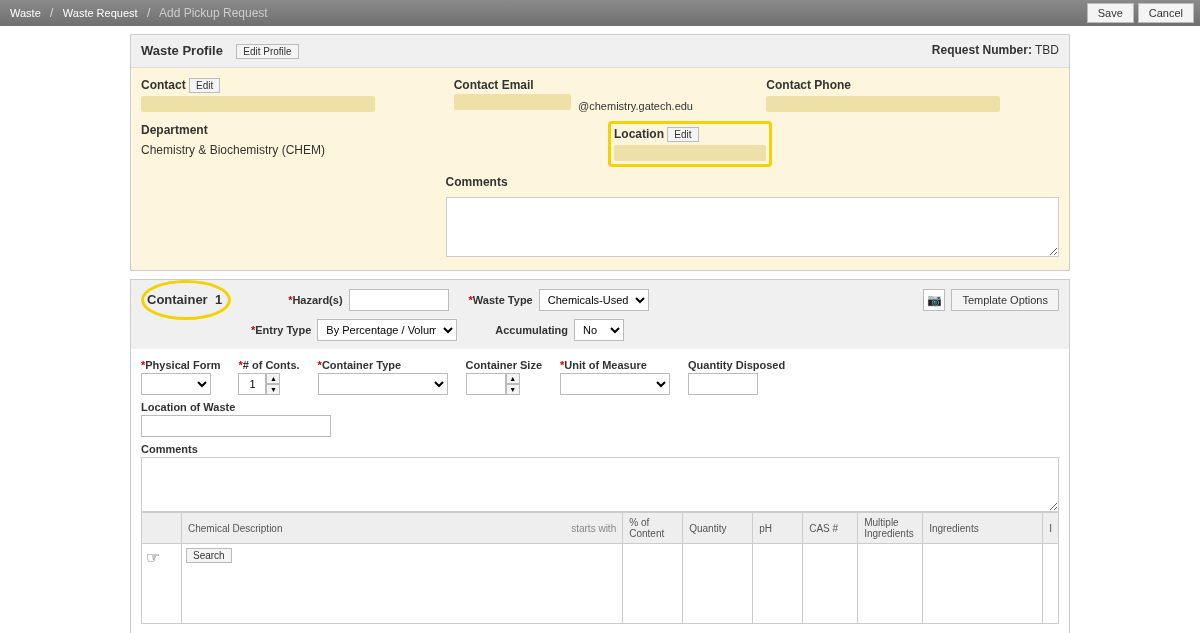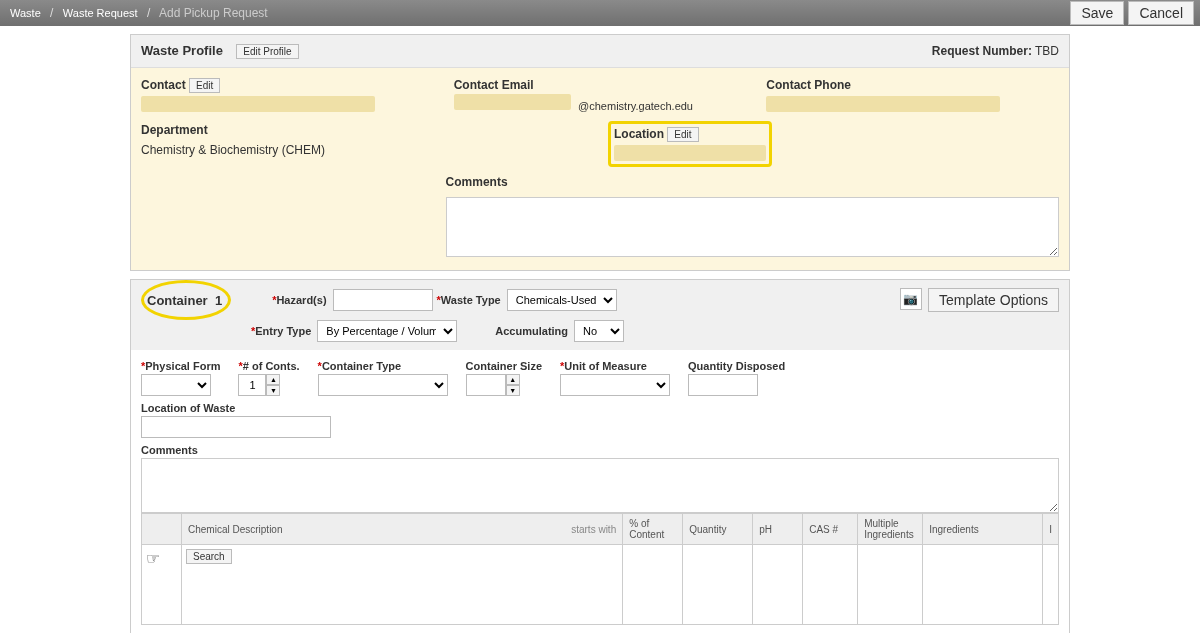--- a/index.html
+++ b/index.html
@@ -14,51 +14,51 @@
   padding: 0 6px 0 10px;
   color: #eee;
 }
 .crumbs a { color: #fff; text-decoration: none; font-size: 11px; }
 .crumbs .sep { color: #ddd; margin: 0 6px; }
 .crumbs .current { color: #ccc; }
 .topbtns { display:flex; gap:4px; }
 .btn {
   background: #f4f4f4;
   border: 1px solid #bbb;
-  font-size: 14px;
+  font-size: 11px;
   padding: 3px 10px;
   cursor: pointer;
   color:#333;
 }
 .btn-sm { font-size:10px; padding:1px 6px; }
 
 .wrap { max-width: 940px; margin: 0 auto; }
 
 .panel { border:1px solid #ccc; background:#f0f0f0; margin-top:8px; }
-.panel-top { display:flex; justify-content:space-between; align-items:center; padding:8px 10px; border-bottom:1px solid #ddd; }
+.panel-top { display:flex; justify-content:space-between; align-items:flex-start; padding:8px 10px; border-bottom:1px solid #ddd; }
 .panel-top .lt { font-weight:bold; font-size:13px; }
 .panel-top .rt { font-size:12px; }
 
 .profile { background:#fdf6dd; padding:10px; }
 .row3 { display:flex; gap:20px;justify-content:center; }
 .col { flex:1; }
 .fld-label { font-weight:bold; font-size:12px; display:inline-block; margin-bottom:2px;}
 .ylbox { background:#efe0a7; height:16px; width:80%; margin-top:2px; border-radius:2px;}
 .emailbox { background:#efe0a7; height:16px; width:40%; margin-right:4px; display:inline-block; border-radius:2px;}
 .emailtxt { color:#333; font-size:11px;}
 .highlight { position:relative; padding:4px; }
 .highlight::after {
   content:""; position:absolute; inset:-2px; border:3px solid #f2d300; border-radius:4px; pointer-events:none;
 }
 .dep-val { font-size:12px; color:#333; margin-top:4px;}
 .comments-area { margin-top:6px;}
 textarea.big { width:100%; height:60px; border:1px solid #ccc; resize:vertical; font-size:12px; padding:4px;}
 
 .container-panel { border:1px solid #ccc; background:#f0f0f0; margin-top:8px; padding:0; }
-.cont-top { display:flex; align-items:center; padding:8px 10px; gap:4px; position:relative;}
+.cont-top { display:flex; align-items:center; padding:8px 10px; gap:20px; position:relative;}
 .circle { position:absolute; left:10px; top:0px; width:90px; height:40px; border:3px solid #f2d300; border-radius:50%; pointer-events:none;}
 .cont-title { font-weight:bold; font-size:13px; margin-right:20px; padding:4px 6px;}
 .fldstack { display:flex; align-items:center; gap:6px; }
 .lblsm { font-size:11px; font-weight:bold; }
 .req::before { content:"*"; color:#c00; }
 select, input[type=text] {
   border:1px solid #bbb; font-size:11px; padding:2px 4px; height:22px; background:#fff;
 }
 .cont-row2 { display:flex; align-items:center; gap:8px; padding:0 10px 8px 120px;}
 .icobtn { border:1px solid #bbb; background:#fff; width:22px; height:22px; display:flex;align-items:center;justify-content:center;font-size:12px;cursor:pointer;}

